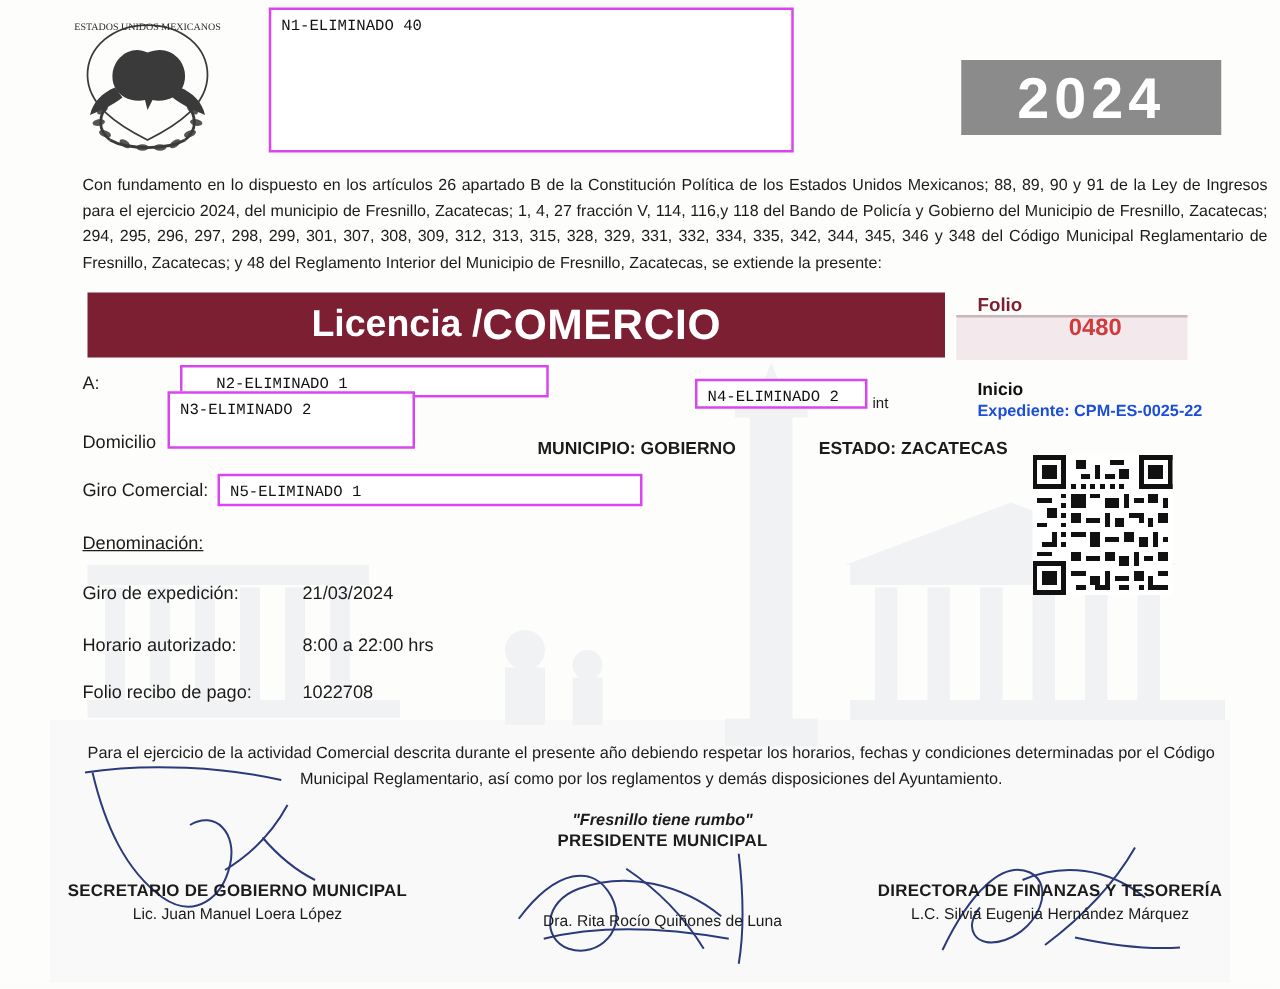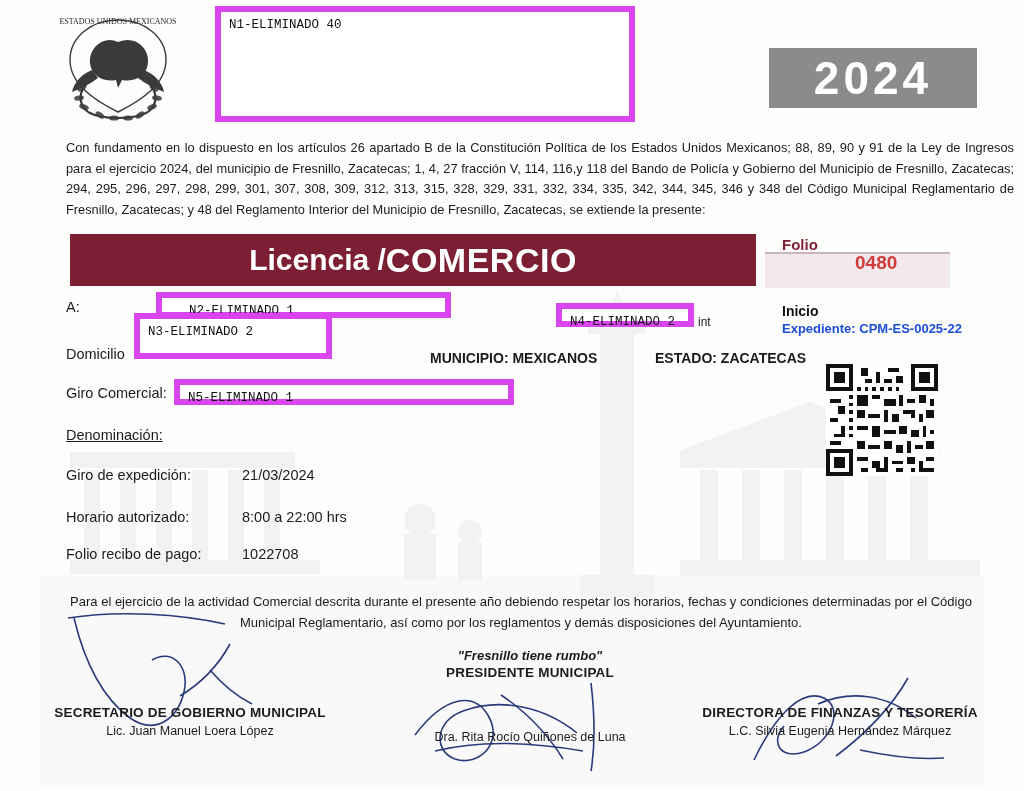--- a/index.html
+++ b/index.html
@@ -30,21 +30,21 @@
 
   
   .crest {
     position: absolute;
     left: 48px; top: 8px;
     width: 140px; height: 120px;
   }
 
   
   .redbox {
-    border: 6px solid #d946ef;
+    border: 2px solid #d946ef;
     background: #ffffff;
     font-family: "Liberation Mono", monospace;
     font-size: 12.5px;
     color: #111;
     box-sizing: border-box;
     padding: 6px 8px;
   }
   #n1box {
     position: absolute;
     left: 215px; top: 6px;
@@ -166,21 +166,21 @@
   #lab-horario{ left: 66px;  top: 509px; }
   #lab-recibo { left: 66px;  top: 546px; }
 
   #val-fecha  { left: 242px; top: 467px; }
   #val-horario{ left: 242px; top: 509px; }
   #val-recibo { left: 242px; top: 546px; }
 
   #municipio  { left: 430px; top: 350px; font-weight: bold; font-size: 14px; }
   #estado     { left: 655px; top: 350px; font-weight: bold; font-size: 14px; }
 
-  #n2box { position: absolute; left: 156px; top: 292px; width: 295px; height: 26px; padding-left: 27px; }
+  #n2box { position: absolute; left: 144px; top: 292px; width: 295px; height: 26px; padding-left: 27px; }
   #n3box { position: absolute; left: 134px; top: 313px; width: 198px; height: 46px; }
   #n4box { position: absolute; left: 556px; top: 303px; width: 138px; height: 24px; }
   #n5box { position: absolute; left: 174px; top: 379px; width: 340px; height: 26px; }
   #int-lbl { position: absolute; left: 698px; top: 315px; font-size: 12px; }
 
   
   #closing {
     position: absolute;
     left: 56px; top: 592px;
     width: 930px;
@@ -395,21 +395,21 @@
   <div class="flabel" id="lab-giro">Giro Comercial:</div>
   <div class="flabel" id="lab-denom">Denominación:</div>
   <div class="flabel" id="lab-fecha">Giro de expedición:</div>
   <div class="flabel" id="lab-horario">Horario autorizado:</div>
   <div class="flabel" id="lab-recibo">Folio recibo de pago:</div>
 
   <div class="fvalue" id="val-fecha">21/03/2024</div>
   <div class="fvalue" id="val-horario">8:00 a 22:00 hrs</div>
   <div class="fvalue" id="val-recibo">1022708</div>
 
-  <div class="fvalue" id="municipio">MUNICIPIO: MEXICANOS</div>
+  <div class="fvalue" id="municipio">MUNICIPIO: GOBIERNO</div>
   <div class="fvalue" id="estado">ESTADO: ZACATECAS</div>
 
   <div id="n2box" class="redbox">
     <span>N2-ELIMINADO 1</span>
   </div>
   <div id="n3box" class="redbox">
     <span>N3-ELIMINADO 2</span>
   </div>
   <div id="n4box" class="redbox">
     <span>N4-ELIMINADO 2</span>

